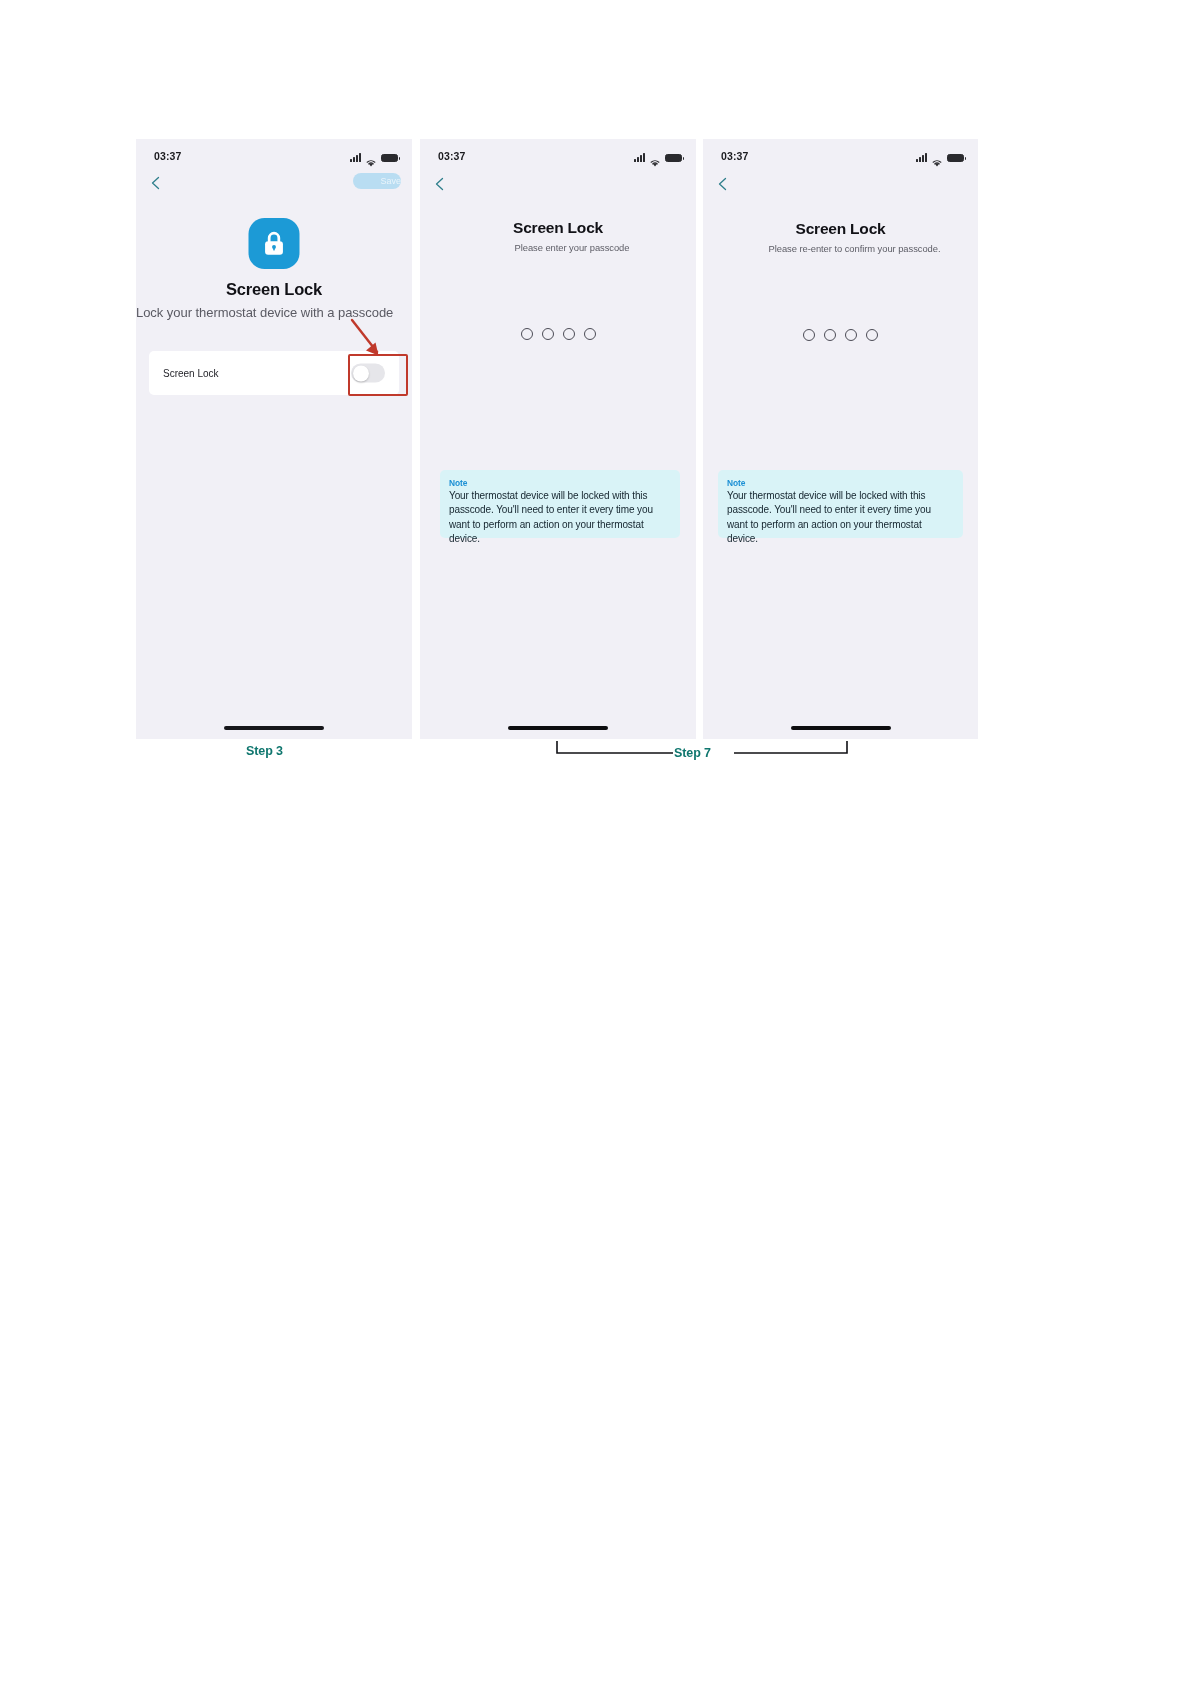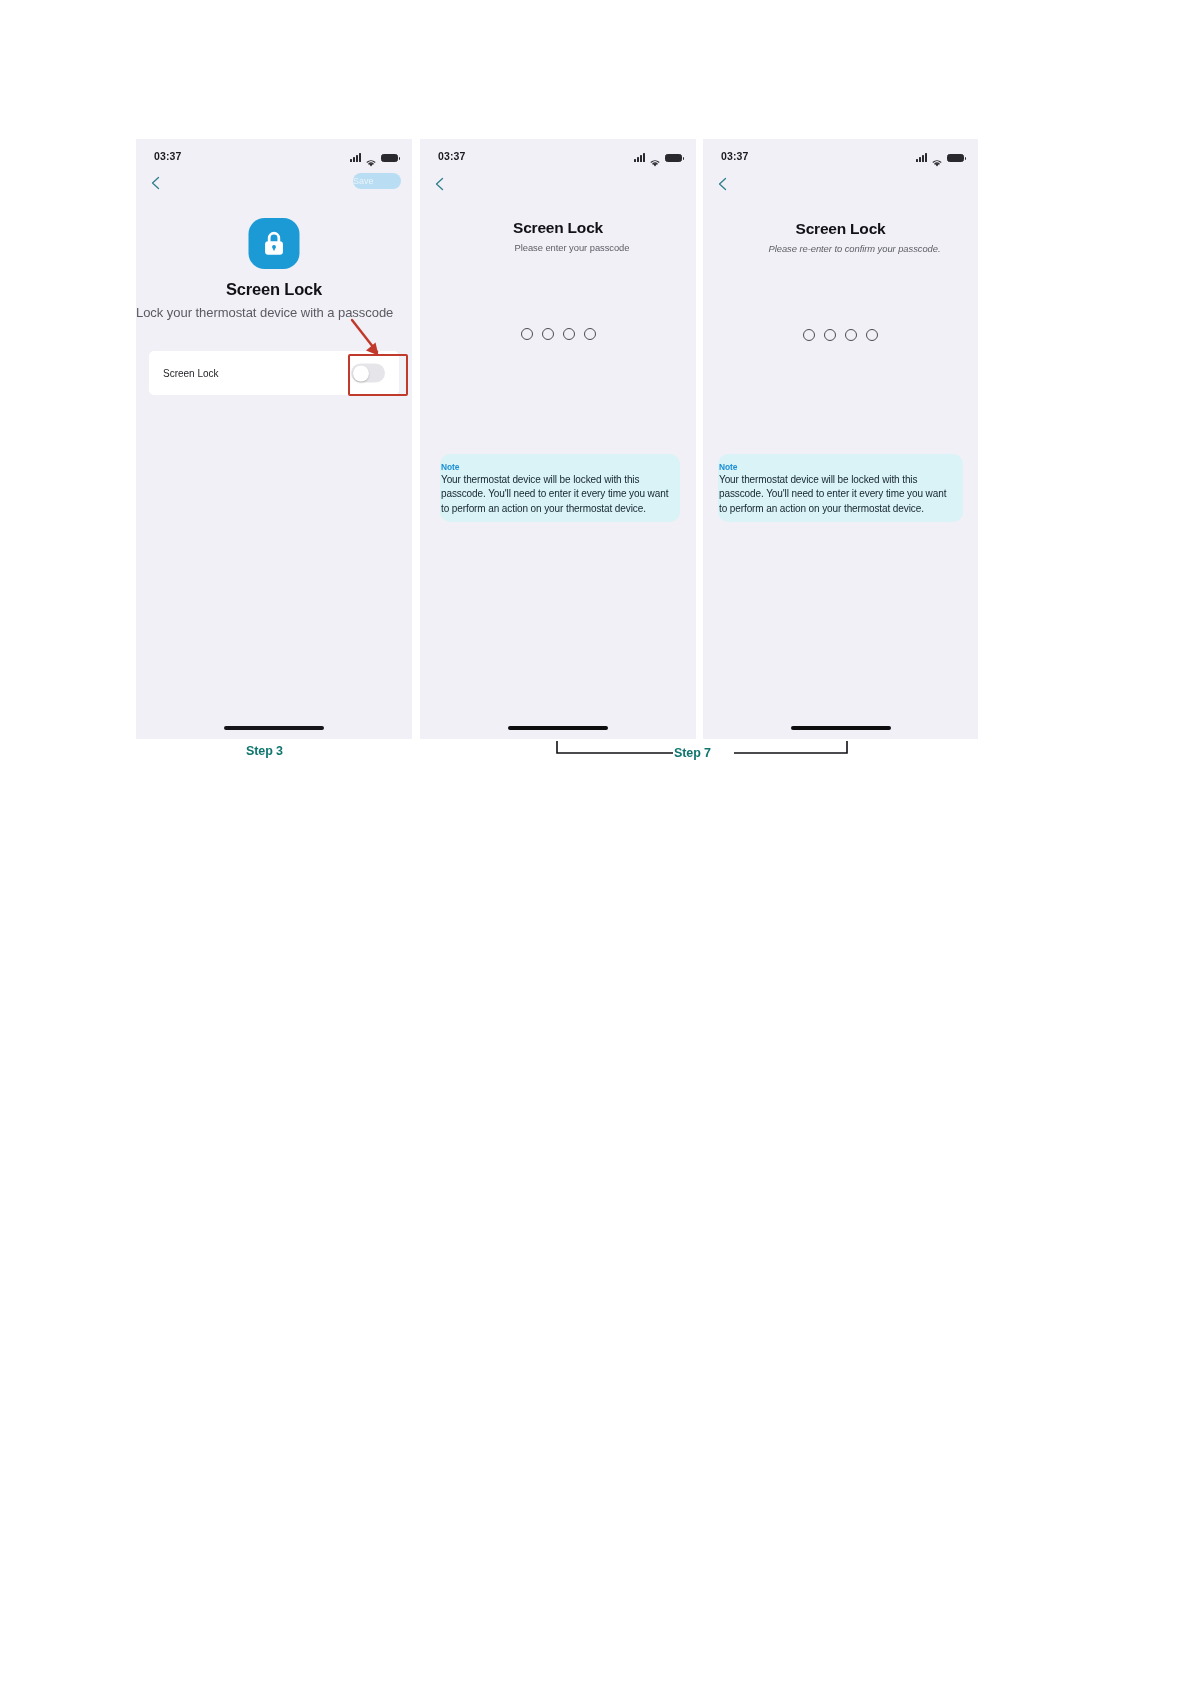--- a/index.html
+++ b/index.html
@@ -114,21 +114,21 @@
     position: absolute;
     right: 11px;
     top: 2px;
     width: 48px;
     height: 16px;
     border-radius: 8px;
     background: #b9ddf2;
     color: #e9f4fb;
     font-size: 9px;
     line-height: 16px;
-    text-align: left;
+    text-align: right;
     font-weight: 500;
   }
 
   
   .lock-badge {
     position: absolute;
     left: 50%;
     transform: translateX(-50%);
     top: 79px;
     width: 51px;
@@ -237,21 +237,21 @@
     position: absolute;
     left: 0;
     width: 100%;
     text-align: center;
     font-size: 9.4px;
     color: #5d5d66;
     letter-spacing: -0.05px;
     padding-left: 14px;
   }
   #phone2 .pc-sub { top: 103px; }
-  #phone3 .pc-sub { top: 104px; font-style: italic; }
+  #phone3 .pc-sub { top: 104px; }
 
   .dots {
     position: absolute;
     left: 0;
     width: 100%;
     display: flex;
     justify-content: center;
     gap: 9px;
   }
   #phone2 .dots { top: 189px; }
@@ -261,24 +261,25 @@
     width: 12px;
     height: 12px;
     border-radius: 50%;
     border: 1.3px solid #4c4c56;
     box-sizing: border-box;
   }
 
   
   .note-box {
     position: absolute;
-    border-radius: 10px;
+    border-radius: 5px;
     background: #d9f3f7;
-    padding: 8px 9px 9px 1px;
+    padding: 8px 9px 9px 9px;
     box-sizing: border-box;
+    margin-top: 16px;
   }
   #phone2 .note-box { left: 20px; top: 315px; width: 240px; height: 68px; }
   #phone3 .note-box { left: 15px; top: 315px; width: 245px; height: 68px; }
   .note-title {
     font-size: 8.4px;
     font-weight: bold;
     color: #1b8fd4;
     margin-bottom: 1px;
     letter-spacing: -0.05px;
   }

